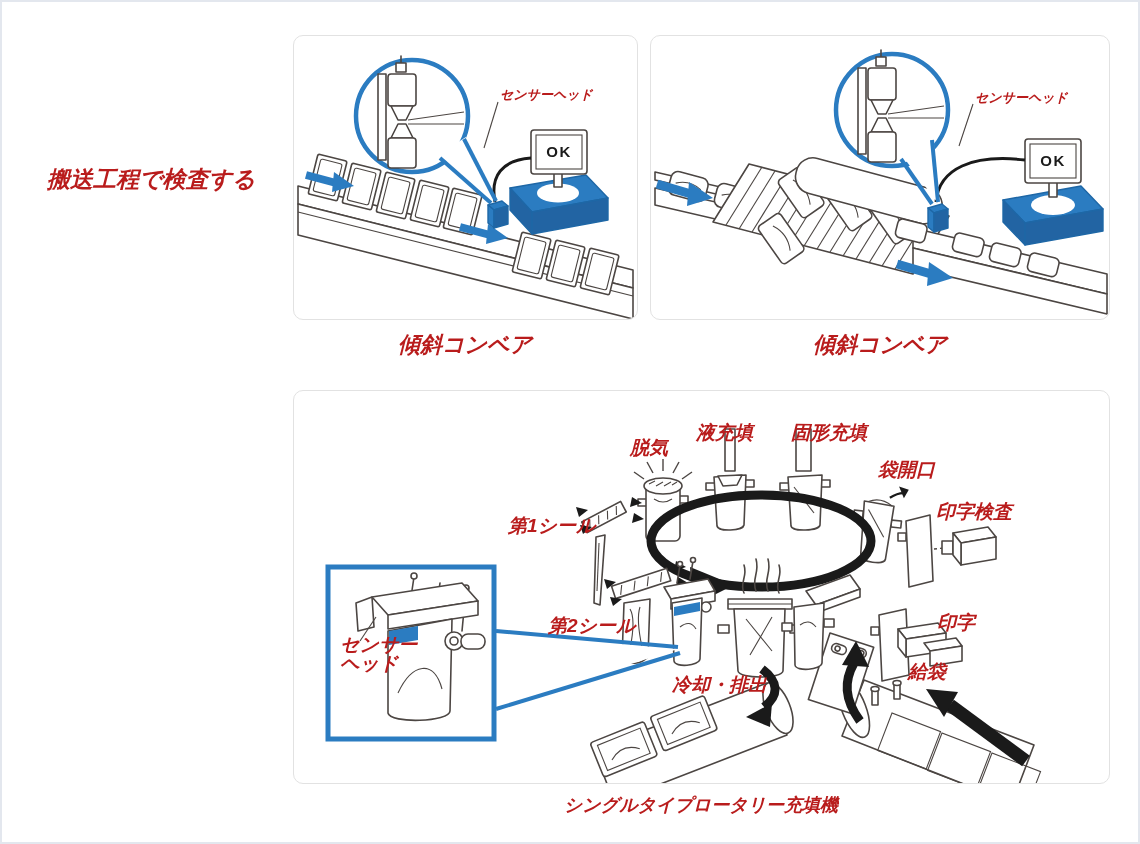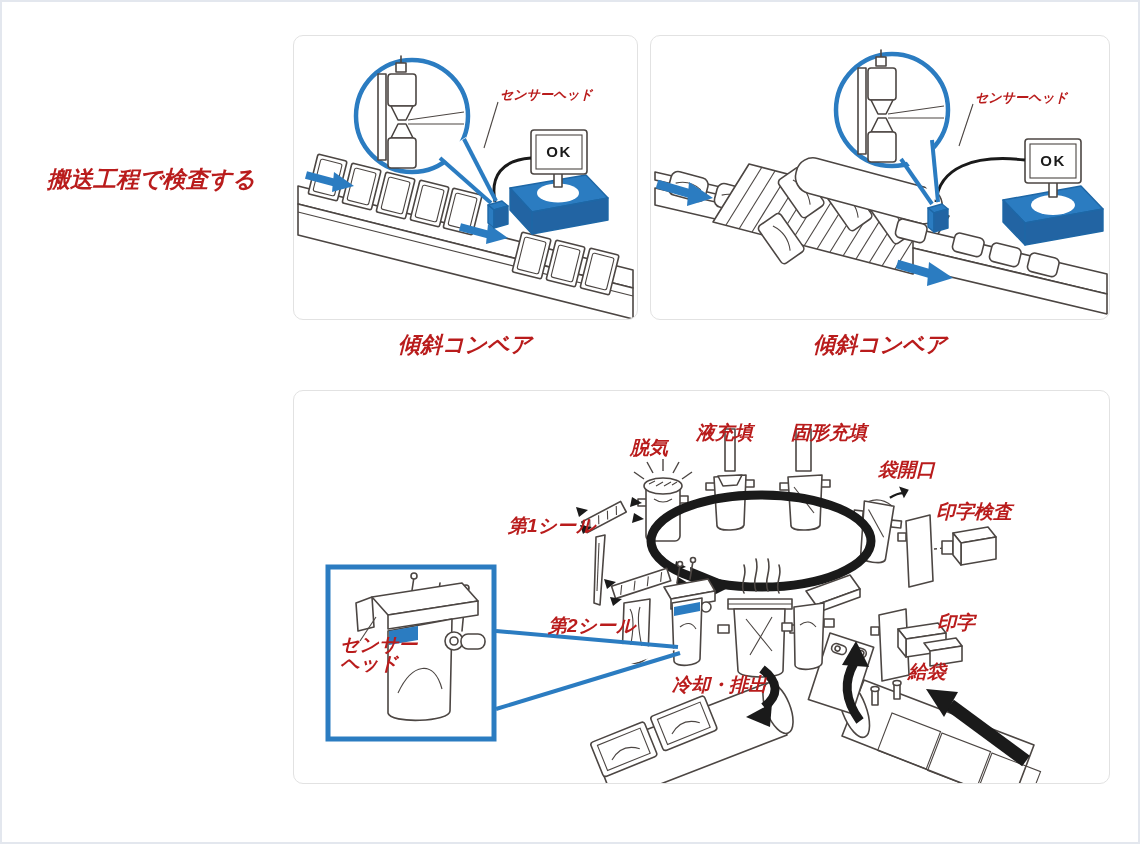--- a/index.html
+++ b/index.html
@@ -478,14 +478,15 @@
     <div class="lbl st" style="left:642px;top:110px;">印字検査</div>
     <div class="lbl st" style="left:643px;top:221px;">印字</div>
     <div class="lbl st" style="left:578px;top:270px;margin-left:36px;">給袋</div>
     <div class="lbl st" style="left:378px;top:283px;">冷却・排出</div>
     <div class="lbl st" style="left:214px;top:124px;">第1シール</div>
     <div class="lbl st" style="left:254px;top:224px;">第2シール</div>
 
     <div class="lbl st" style="left:46px;top:243px;">センサー</div>
     <div class="lbl st" style="left:46px;top:262px;">ヘッド</div>
   </div>
+  <div class="lbl cap-lg abs" style="left:699px;top:793px;">シングルタイプロータリー充填機</div>
 
 </div>
 
 </body></html>

